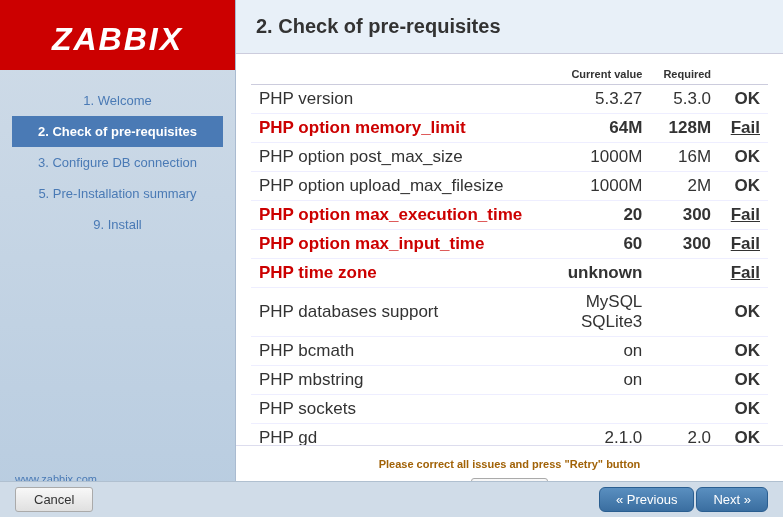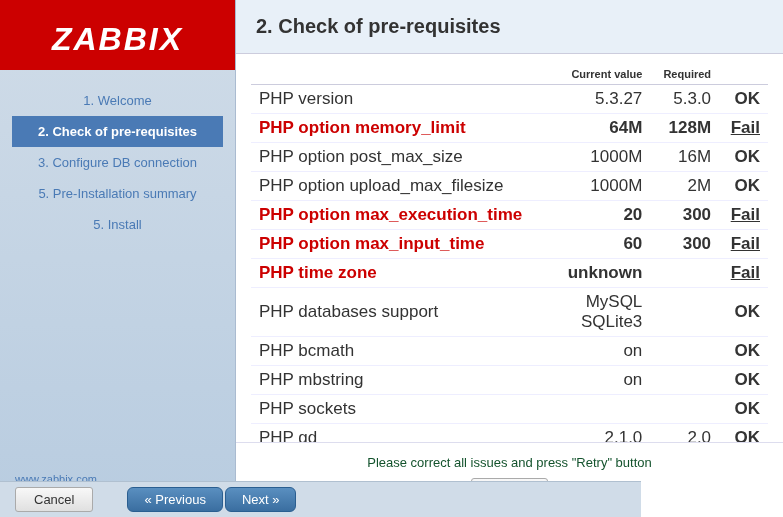--- a/index.html
+++ b/index.html
@@ -169,48 +169,49 @@
     }
 
     .retry-section {
       padding: 12px 15px;
       text-align: center;
       background: white;
       border-top: 1px solid #dde;
     }
 
     .retry-message {
-      color: #14532d;
-      font-size: 13px;
+      color: #a16207;
+      font-size: 11px;
       margin-bottom: 8px;
+      font-weight: bold;
     }
 
     .retry-btn {
       padding: 5px 22px;
       background: linear-gradient(to bottom, #f8f8f8, #e0e0e0);
       border: 1px solid #aaa;
       border-radius: 3px;
       font-size: 13px;
       cursor: pointer;
       color: #333;
     }
 
     
     .bottom-bar {
       height: 36px;
       background: #d0dce8;
       display: flex;
       align-items: center;
+      justify-content: space-between;
       padding: 0 15px;
       border-top: 1px solid #b0c0d0;
-      width: 641px;
+      width: 783px;
       position: absolute;
       bottom: 0;
       left: 0;
-      gap: 34px;
     }
 
     .cancel-btn {
       padding: 4px 18px;
       background: linear-gradient(to bottom, #f8f8f8, #e0e0e0);
       border: 1px solid #aaa;
       border-radius: 3px;
       font-size: 13px;
       cursor: pointer;
       color: #333;
@@ -238,21 +239,21 @@
 
   <div class="sidebar">
     <div class="logo-area">
       <span class="logo-text">ZABBIX</span>
     </div>
     <div class="nav-items">
       <div class="nav-item">1. Welcome</div>
       <div class="nav-item active">2. Check of pre-requisites</div>
       <div class="nav-item">3. Configure DB connection</div>
       <div class="nav-item">5. Pre-Installation summary</div>
-      <div class="nav-item">5. Install</div>
+      <div class="nav-item">9. Install</div>
     </div>
     <div class="sidebar-footer">
       <a href="#">www.zabbix.com</a>
       <div class="license">
         <span>Licensed under</span>
         <a href="#">GPL v2</a>
       </div>
     </div>
   </div>
 

